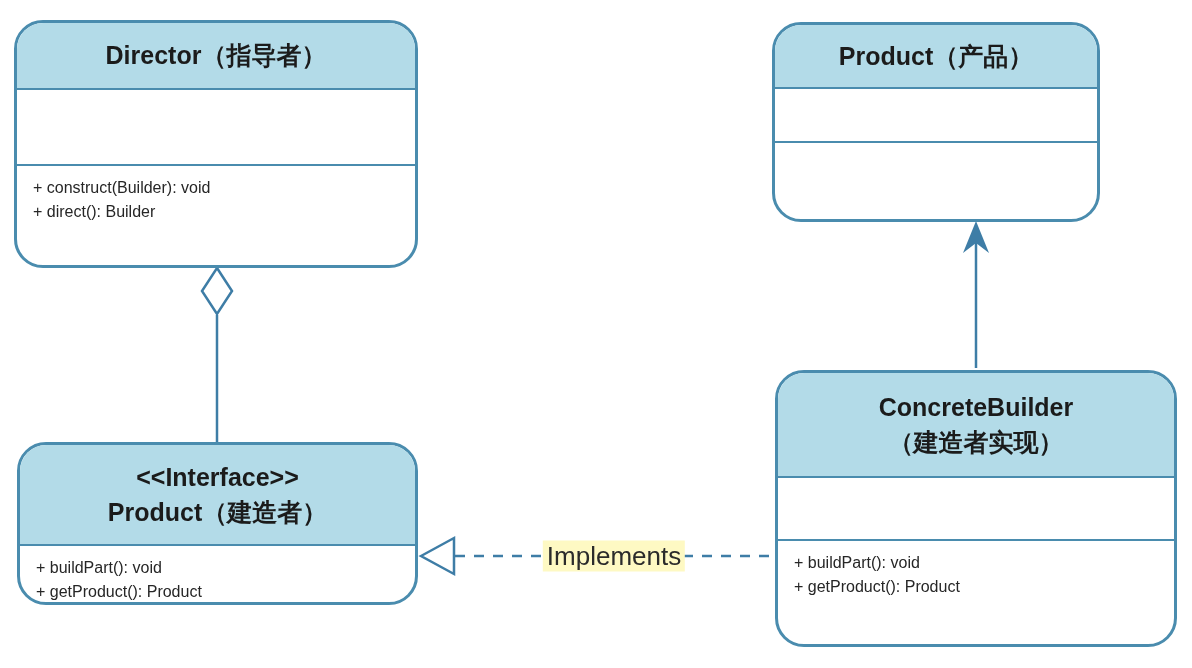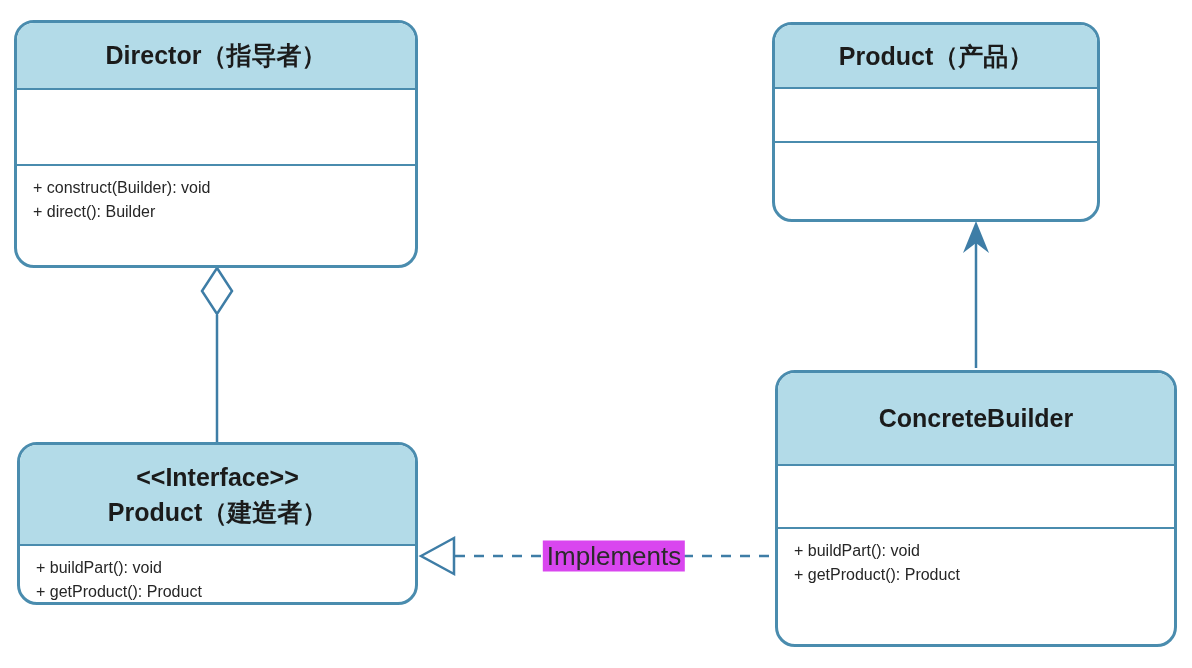--- a/index.html
+++ b/index.html
@@ -14,21 +14,21 @@
   body{font-family:"Liberation Sans","DejaVu Sans",sans-serif;}
   .canvas{
     position:relative;
     width:1192px;height:668px;
     background:#ffffff;
     overflow:hidden;
   }
   .uml-class{
     position:absolute;
     border:3px solid var(--border);
-    border-radius:20px;
+    border-radius:29px;
     background:#ffffff;
     overflow:hidden;
     display:flex;
     flex-direction:column;
   }
   .uml-header{
     background:var(--header-fill);
     border-bottom:2.5px solid var(--border);
     display:flex;
     flex-direction:column;
@@ -62,21 +62,21 @@
   #product{left:772px;top:22px;width:328px;height:200px;}
   #product .uml-header{height:64px;}
   #product .uml-attrs{height:54px;}
   #product .uml-methods{flex:1;padding:0;}
 
   #builder{left:17px;top:442px;width:401px;height:163px;}
   #builder .uml-header{height:101px;}
   #builder .uml-methods{flex:1;}
 
   #concrete-builder{left:775px;top:370px;width:402px;height:277px;}
-  #concrete-builder .uml-header{height:93px;}
+  #concrete-builder .uml-header{height:105px;}
   #concrete-builder .uml-attrs{height:63px;}
   #concrete-builder .uml-methods{flex:1;}
 
   
   .connectors{
     position:absolute;
     left:0;top:0;
     width:1192px;height:668px;
     pointer-events:none;
   }
@@ -86,21 +86,21 @@
     fill:none;
   }
   .connectors .dashed{stroke-dasharray:10 9;}
   .connectors .hollow{fill:#ffffff;stroke:var(--connector);stroke-width:2.5;}
   .connectors .solid-head{fill:var(--connector);stroke:none;}
 
   .edge-label{
     position:absolute;
     left:614px;top:556px;
     transform:translate(-50%,-50%);
-    background:#d946ef;
+    background:#fef9c3;
     padding:0 4px;
     font-size:26px;
     color:#2b2b2b;
     white-space:nowrap;
   }
 </style>
 </head>
 <body>
 
 <div class="canvas">
@@ -149,20 +149,21 @@
     </div>
     <div class="uml-section uml-methods">
       <div class="method">+ buildPart(): void</div>
       <div class="method">+ getProduct(): Product</div>
     </div>
   </div>
 
   <div class="uml-class" id="concrete-builder">
     <div class="uml-header">
       <span>ConcreteBuilder</span>
+      <span>（建造者实现）</span>
     </div>
     <div class="uml-section uml-attrs"></div>
     <div class="uml-section uml-methods">
       <div class="method">+ buildPart(): void</div>
       <div class="method">+ getProduct(): Product</div>
     </div>
   </div>
 
   <div class="edge-label">Implements</div>
 

